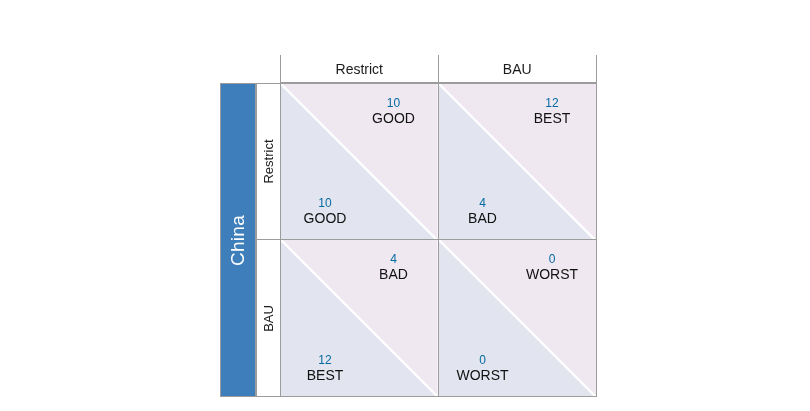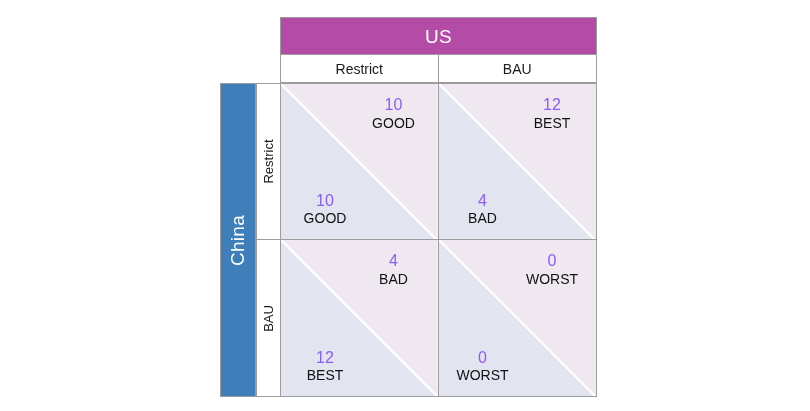--- a/index.html
+++ b/index.html
@@ -187,38 +187,35 @@
   .payoff-china {
     position: absolute;
     left: 12px;
     bottom: 12px;
     text-align: center;
     z-index: 3;
     line-height: 1.18;
     min-width: 64px;
   }
   .payoff-value {
-    font-size: 16px;
-    color: #8b5cf6;
+    font-size: 12px;
+    color: #0369a1;
     display: block;
   }
   .payoff-rating {
     font-size: 14px;
     color: #111111;
     display: block;
   }
 </style>
 </head>
 <body>
 
 <div id="matrix-figure">
 
-  <div class="us-band">
-    <span class="us-band-label">US</span>
-  </div>
 
   <div class="col-headers">
     <div class="col-header first">Restrict</div>
     <div class="col-header second">BAU</div>
   </div>
 
   <div class="china-band">
     <span class="china-band-label">China</span>
   </div>
 

